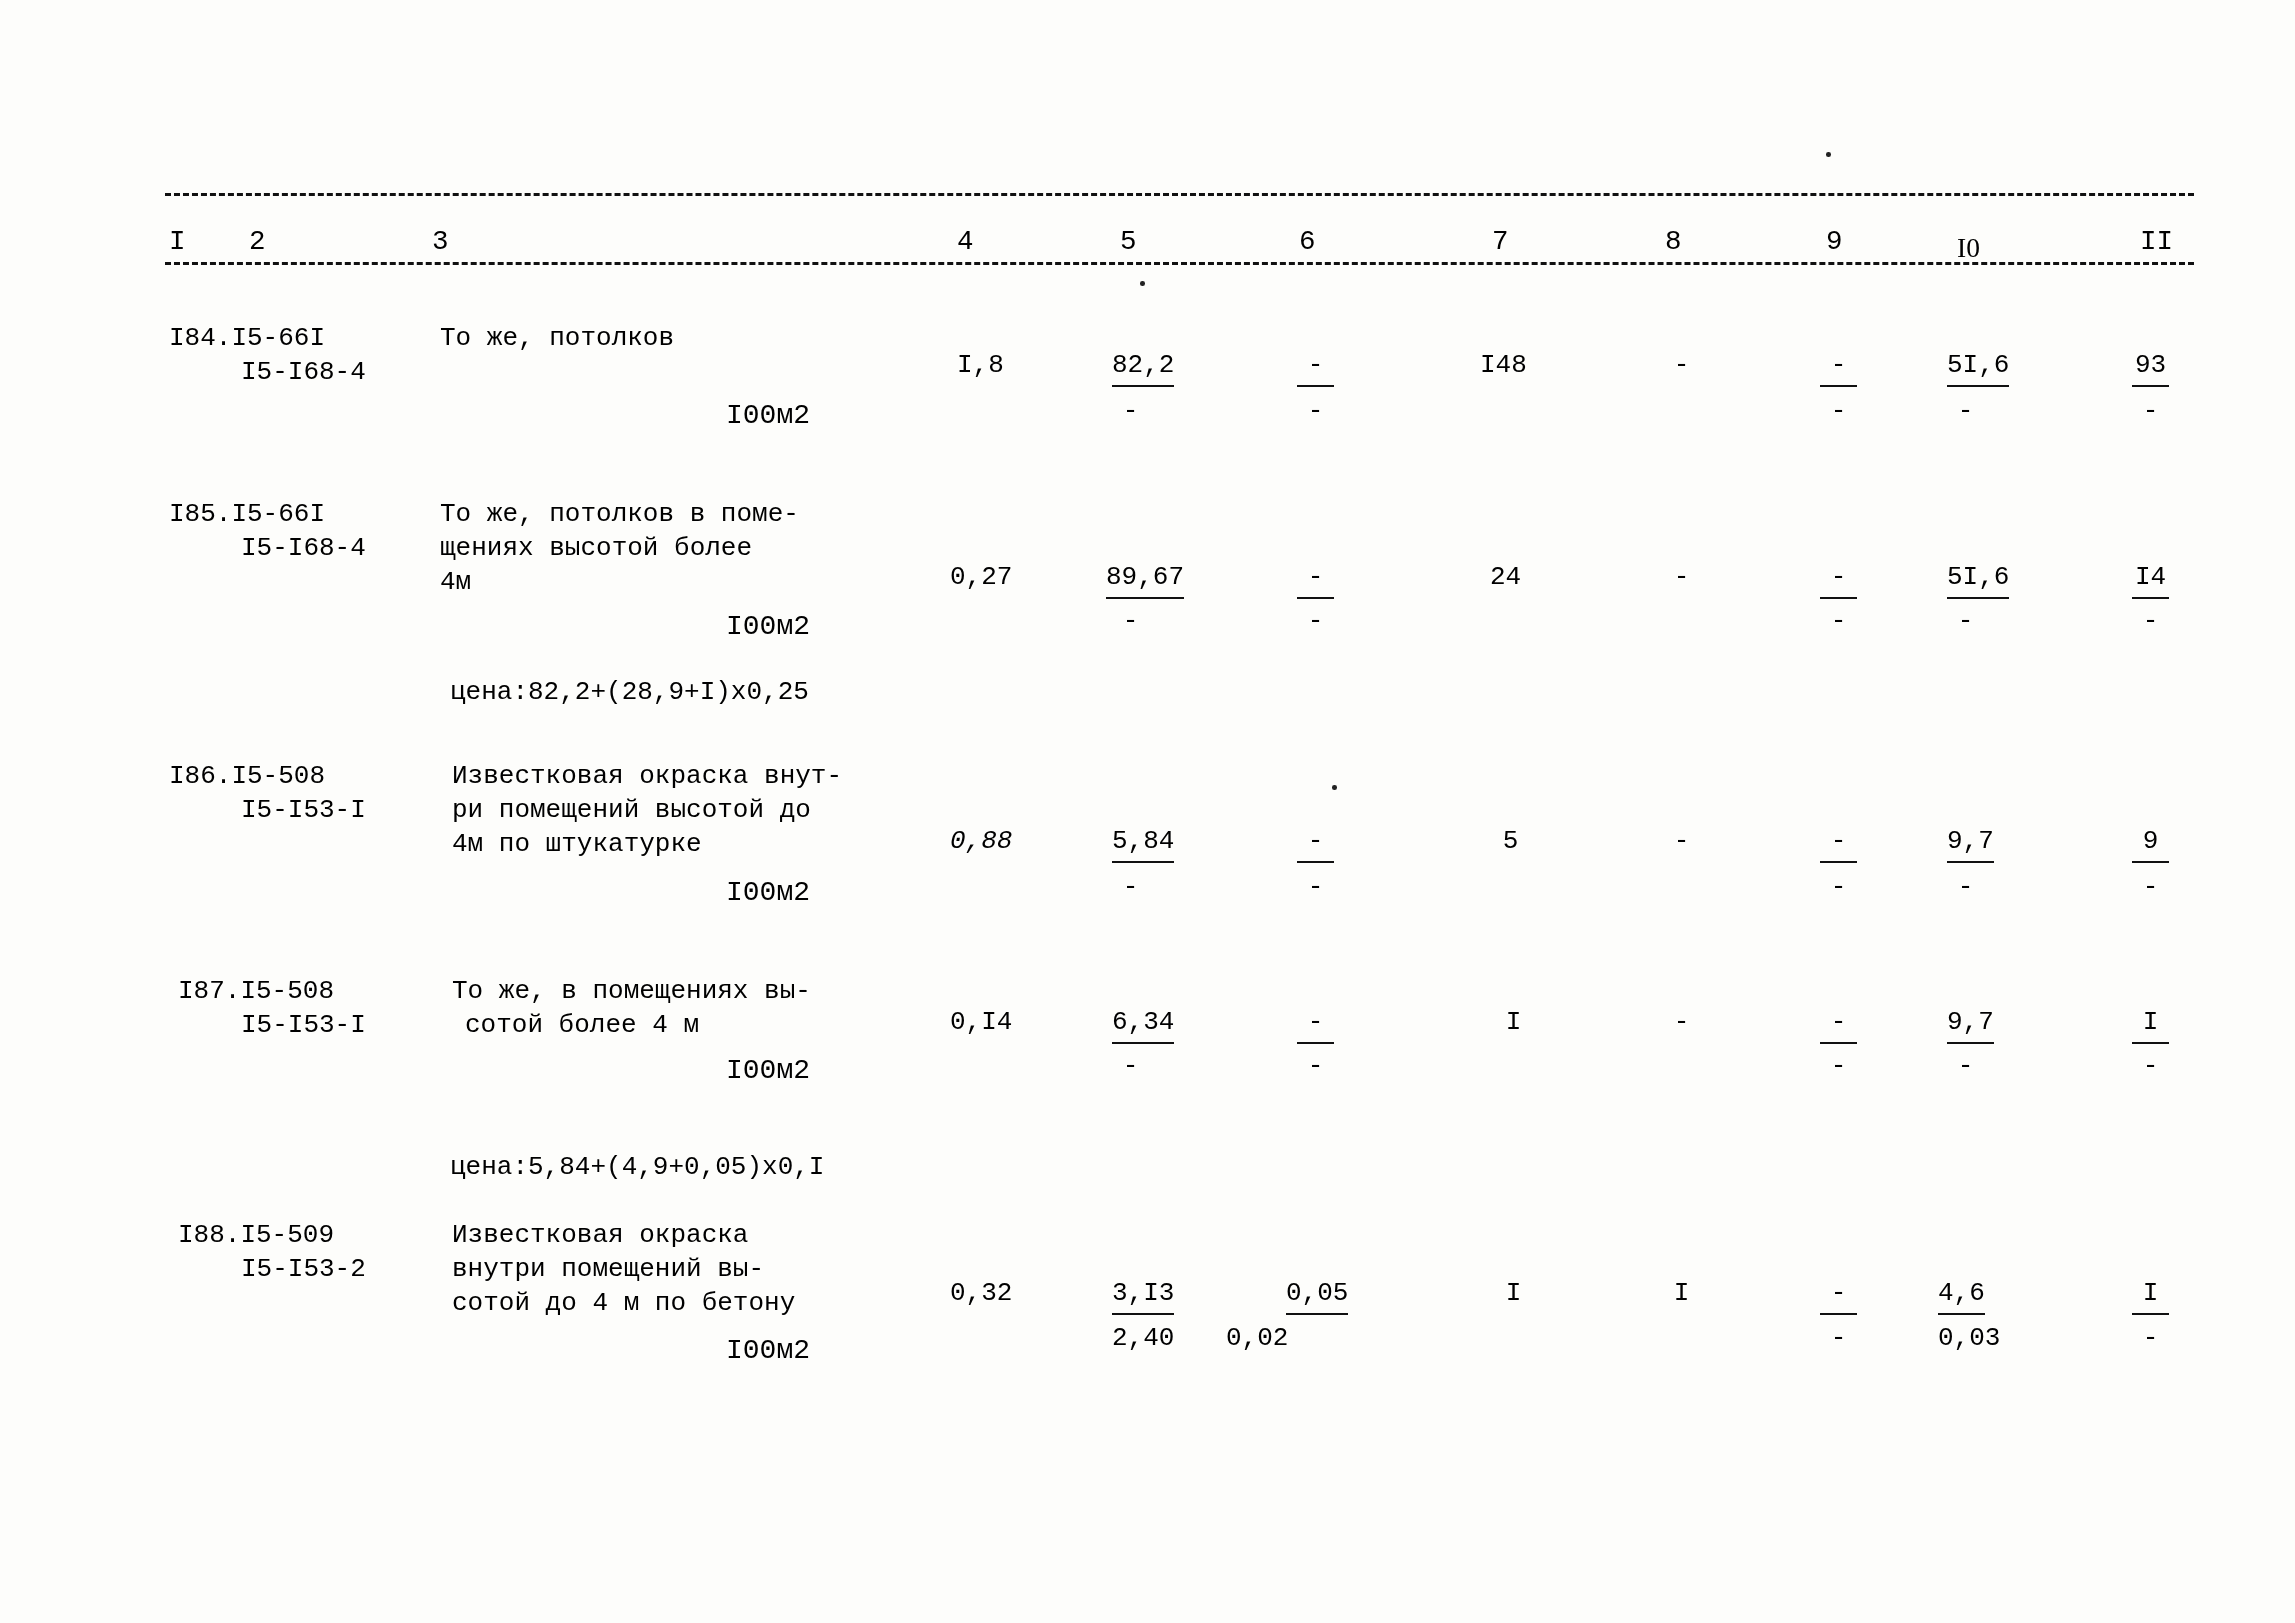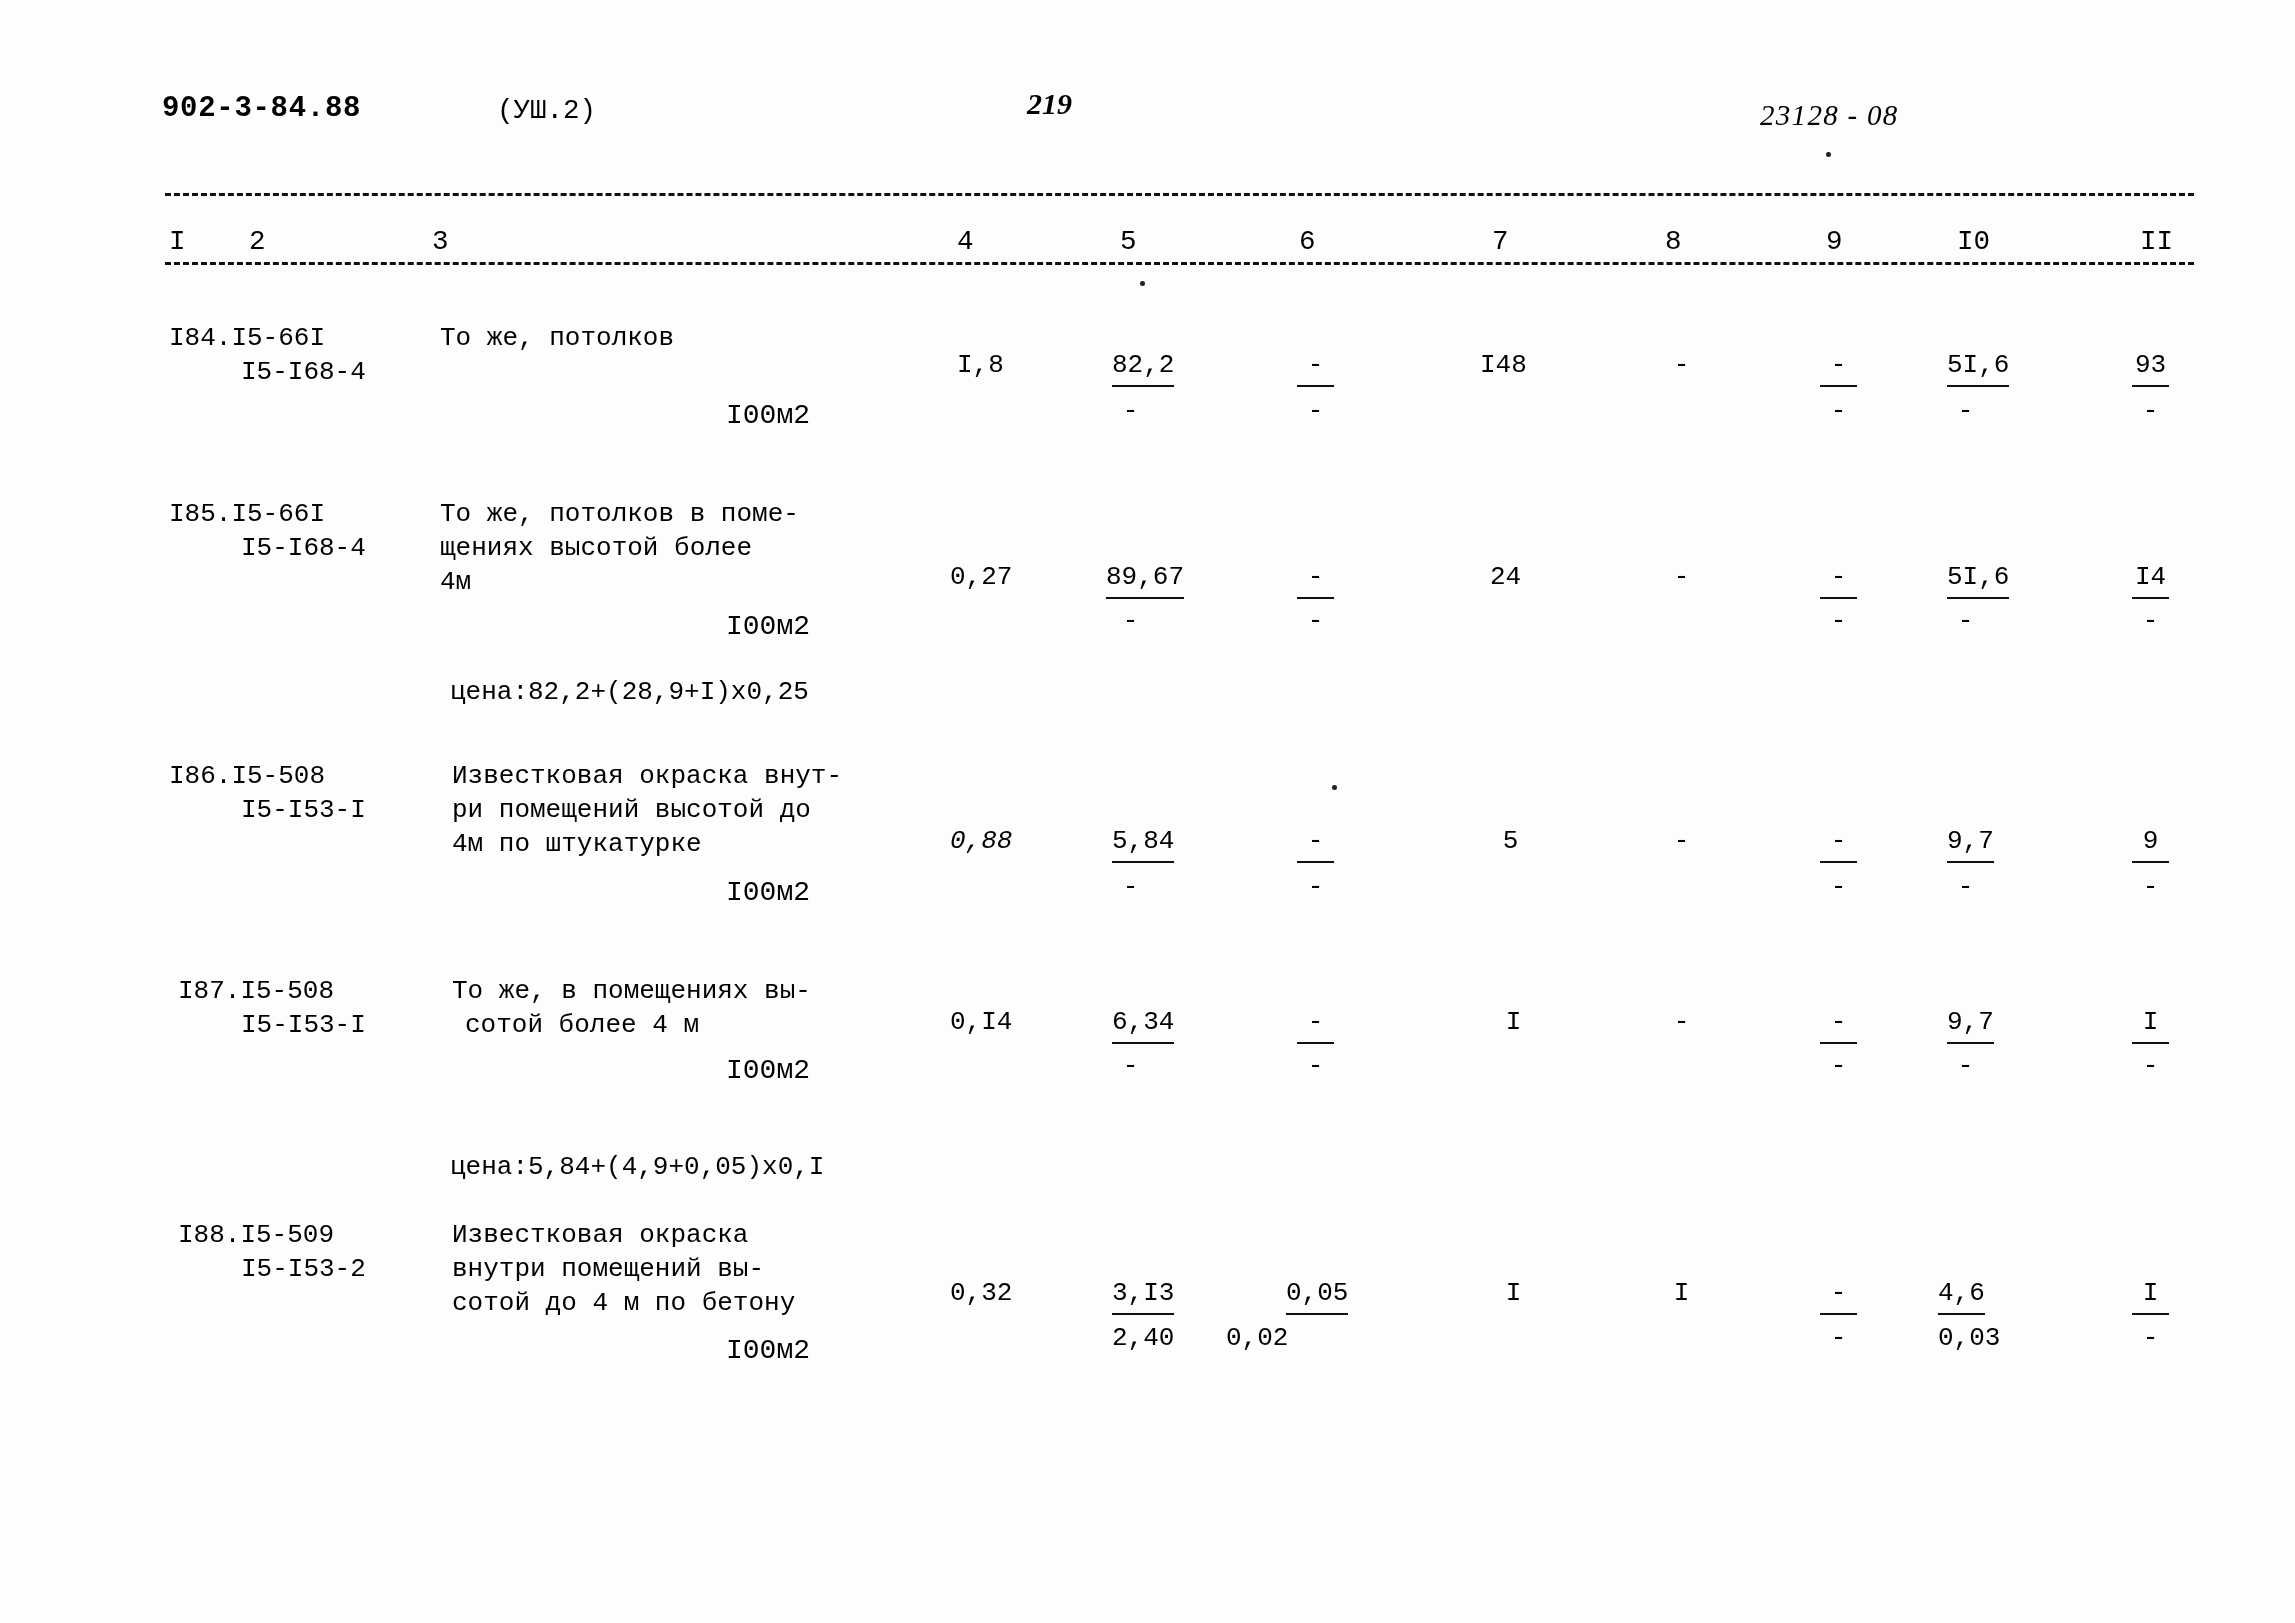--- a/index.html
+++ b/index.html
@@ -133,41 +133,35 @@
     width: 4.6px; height: 4.6px;
     background: #222;
     border-radius: 50%;
   }
 </style>
 </head>
 <body>
 
 <div class="page">
 
-  <div class="hdr">
-    <div class="hdr-code">902-3-84.88</div>
-    <div class="hdr-section">(УШ.2)</div>
-    <div class="hdr-page">219</div>
-    <div class="hdr-doc">23128 - 08</div>
-  </div>
 
   <div class="rule rule-top"></div>
   <div class="rule rule-mid"></div>
 
   <div>
     <div class="colnum" style="left:169px;  top:226px;">I</div>
     <div class="colnum" style="left:249px;  top:226px;">2</div>
     <div class="colnum" style="left:432px;  top:226px;">3</div>
     <div class="colnum" style="left:957px; top:226px;">4</div>
     <div class="colnum" style="left:1120px; top:226px;">5</div>
     <div class="colnum" style="left:1299px; top:226px;">6</div>
     <div class="colnum" style="left:1492px; top:226px;">7</div>
     <div class="colnum" style="left:1665px; top:226px;">8</div>
     <div class="colnum" style="left:1826px; top:226px;">9</div>
-    <div class="colnum" style="left:1957px; top:226px;">I0</div>
+    <div class="colnum" style="left:1957px; top:232px;font-family:Liberation Serif, serif;">I0</div>
     <div class="colnum" style="left:2140px; top:226px;">II</div>
   </div>
 
   <div class="row">
     <div class="idx" style="left:169px; top:321px;">I84.I5-66I</div>
     <div class="idx" style="left:241px; top:355px;">I5-I68-4</div>
     <div class="desc" style="left:440px; top:321px;">То же, потолков</div>
     <div class="unit" style="left:726px; top:400px;">I00м2</div>
 
     <div class="num" style="position:absolute;left:957px;top:347px;"><span class="plain">I,8</span></div>

